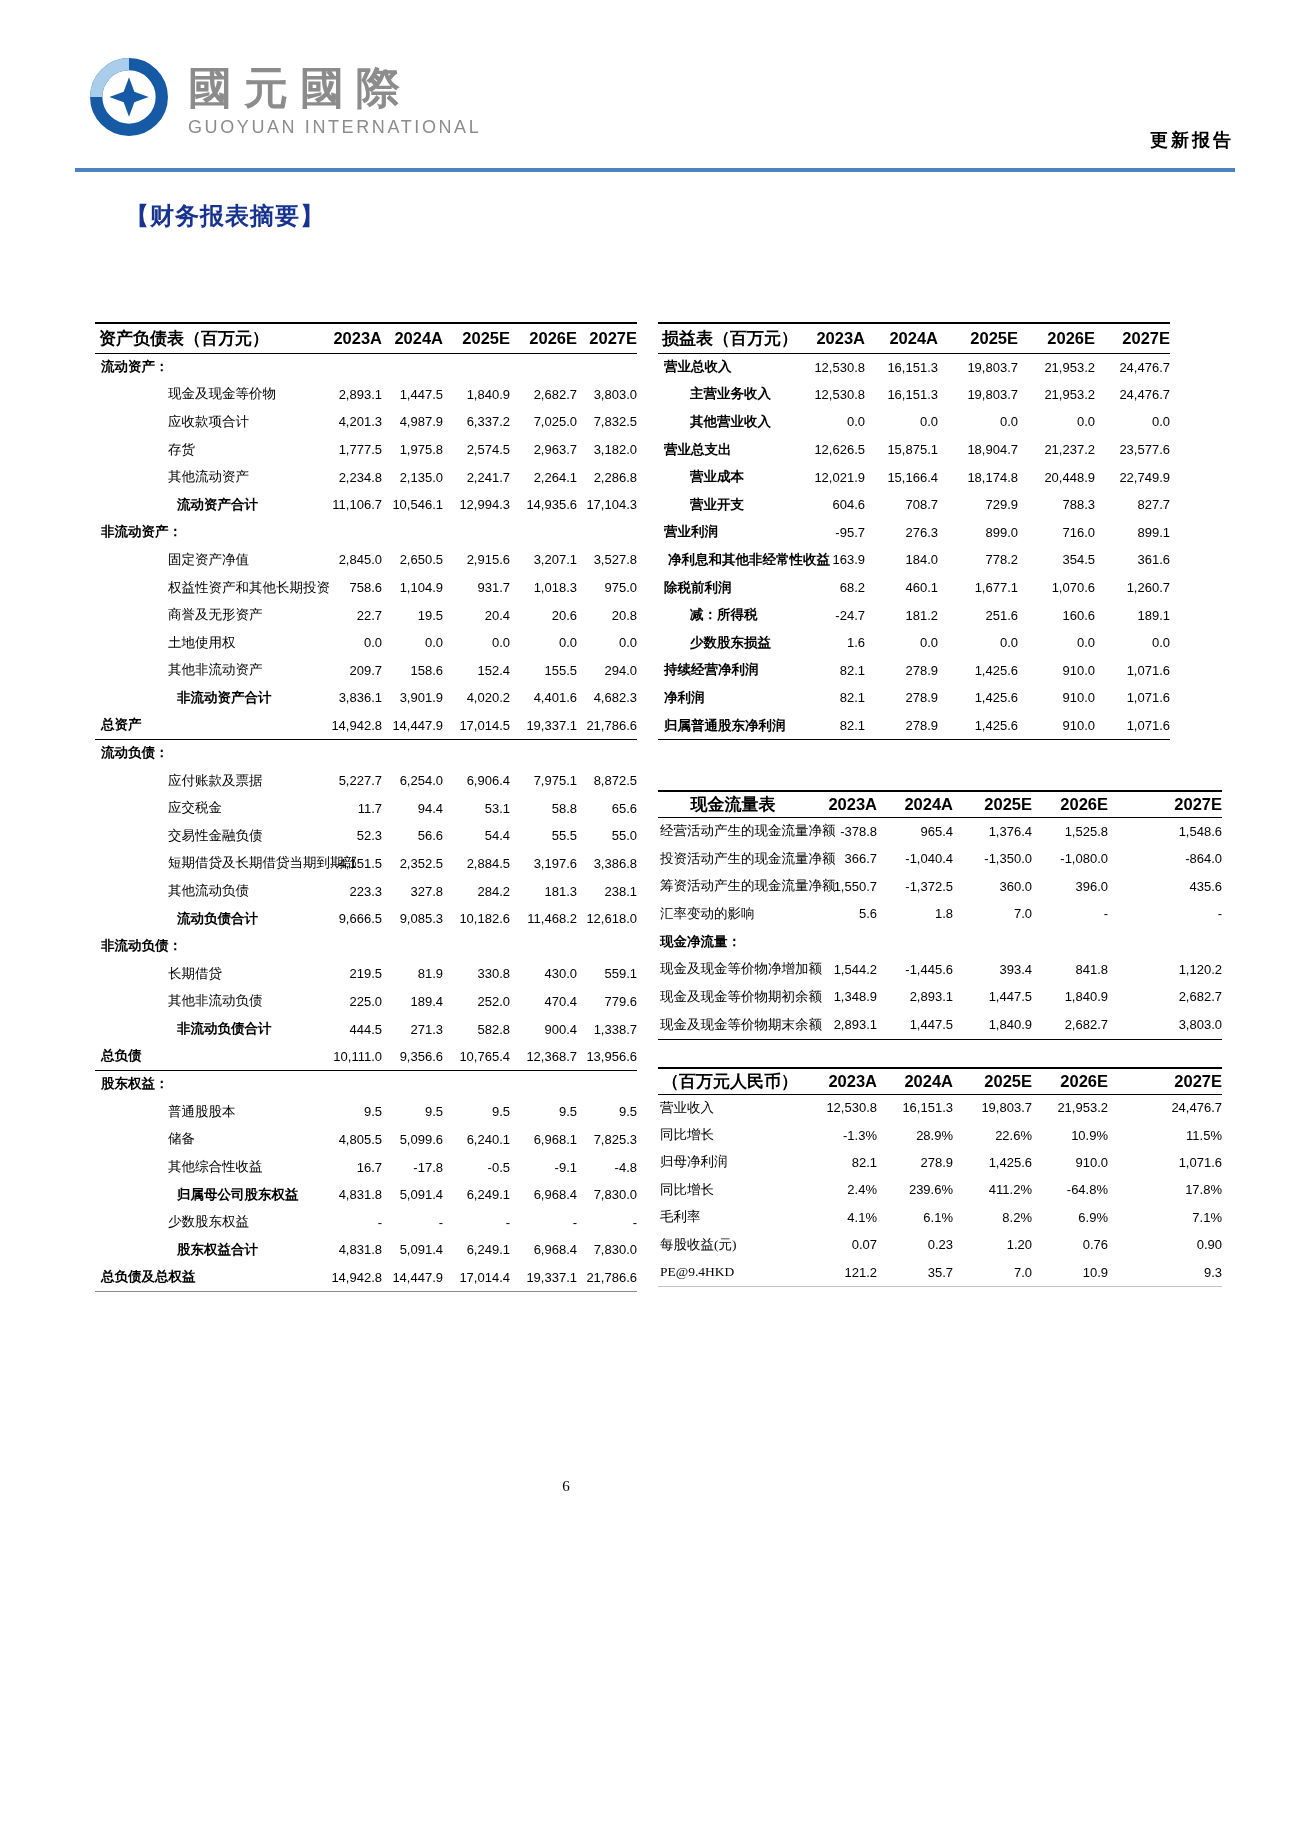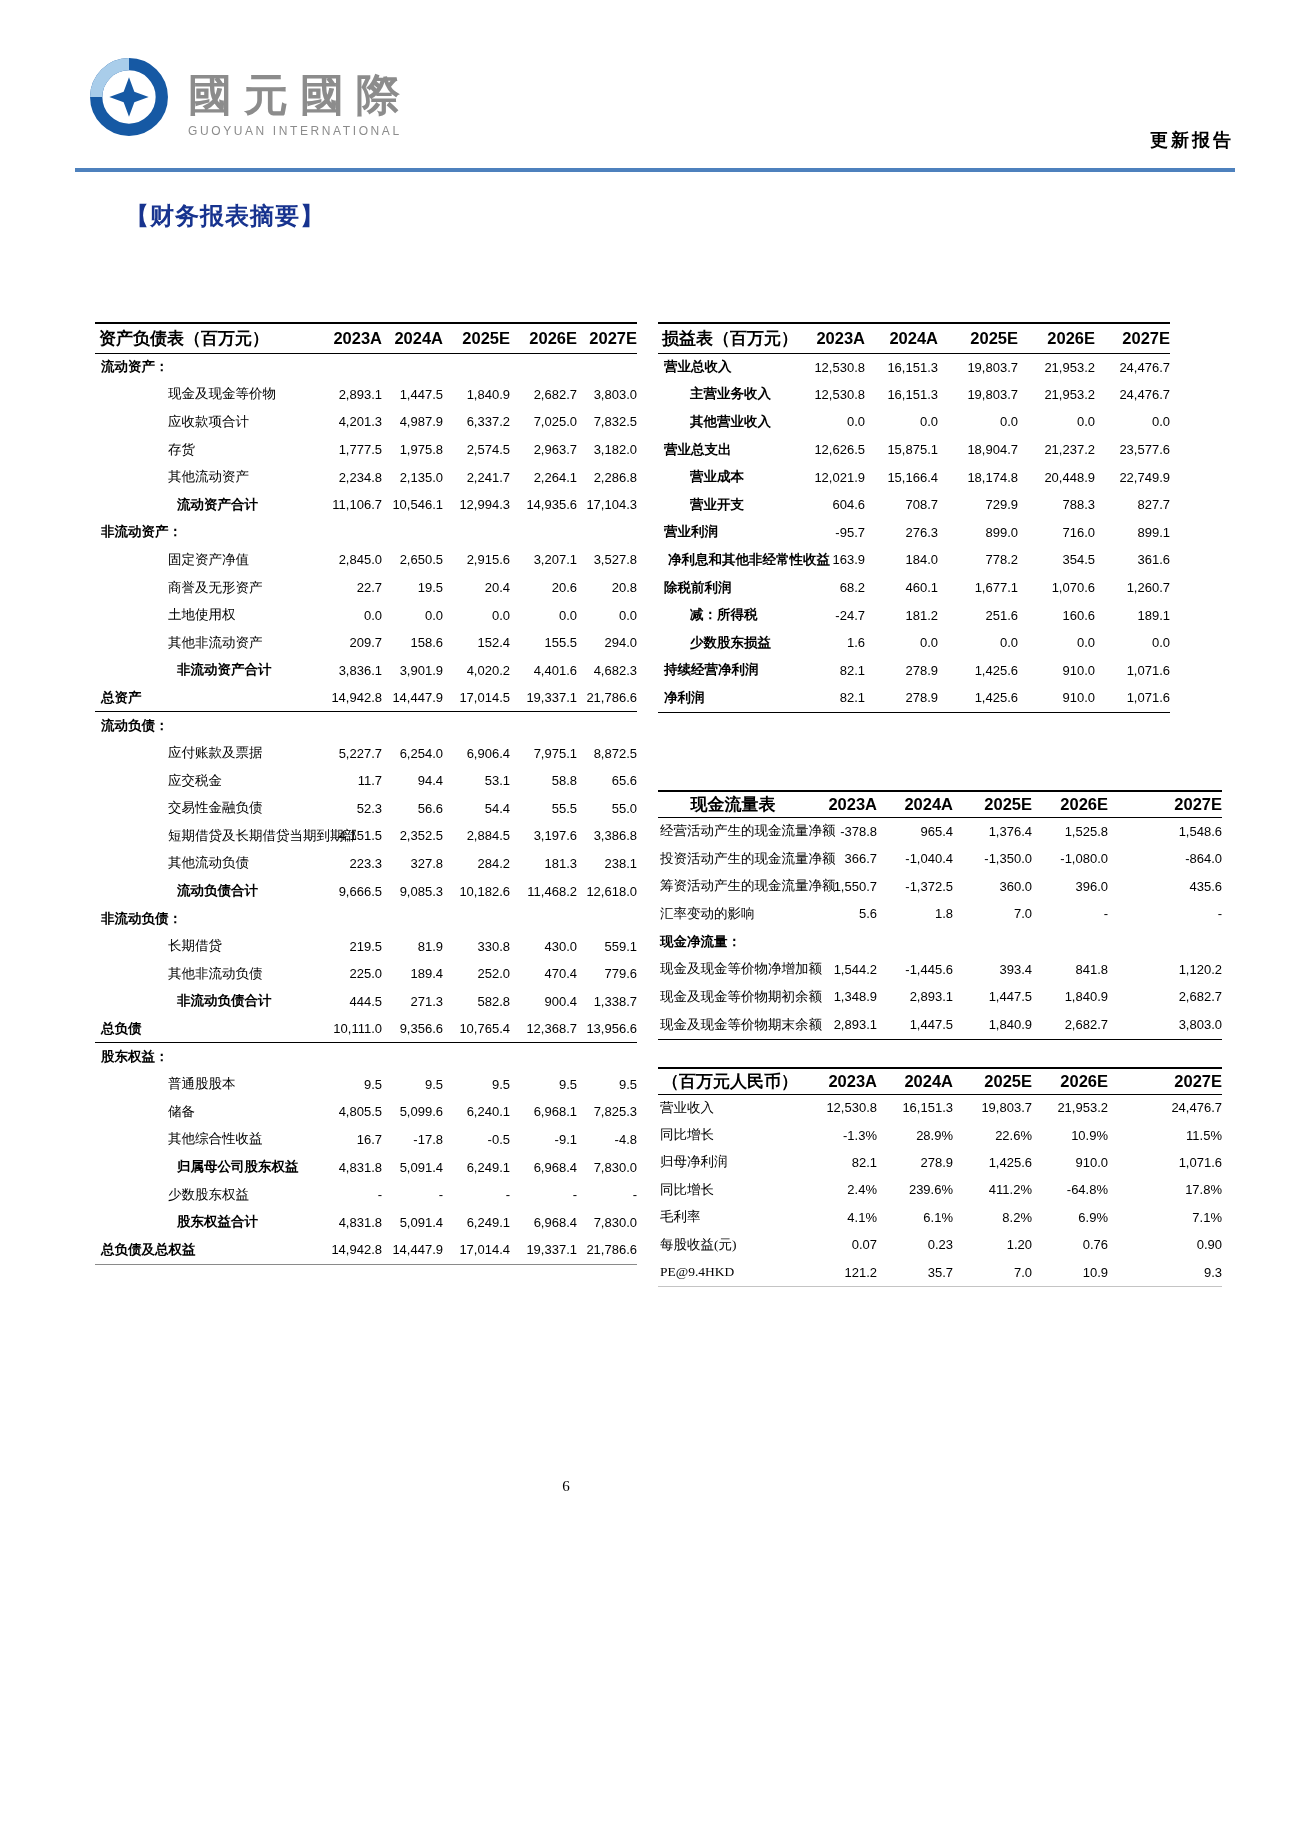--- a/index.html
+++ b/index.html
@@ -10,21 +10,21 @@
     background:#ffffff;
     font-family:"Liberation Serif", serif;
     color:#000;
     overflow:hidden;
   }
   
   #logo{position:absolute;left:88px;top:56px;display:flex;align-items:flex-end;}
   #logo-icon{width:82px;height:82px;}
   #brand{margin-left:18px;padding-top:4px;}
   #brand-cn{font-size:44px;font-weight:bold;color:#8c8c8c;letter-spacing:12px;line-height:1.2;font-family:"Liberation Sans",sans-serif;}
-  #brand-en{font-size:12px;color:#8c8c8c;letter-spacing:2.6px;margin-top:2px;font-family:"Liberation Sans",sans-serif;}
+  #brand-en{font-size:18px;color:#8c8c8c;letter-spacing:2.6px;margin-top:2px;font-family:"Liberation Sans",sans-serif;}
   #report-type{position:absolute;right:72px;top:128px;font-size:18px;font-weight:bold;letter-spacing:3px;}
   #header-rule{position:absolute;left:75px;top:168px;width:1160px;height:4px;background:#4e81bd;}
   #section-title{position:absolute;left:125px;top:200px;font-size:24px;font-weight:bold;color:#17338f;letter-spacing:1px;}
   
   .tbl-box{position:absolute;}
   table.fin{border-collapse:collapse;table-layout:fixed;width:100%;}
   table.fin th,table.fin td{padding:0;overflow:visible;white-space:nowrap;}
   table.fin thead tr{border-top:2px solid #000;border-bottom:1.7px solid #000;}
   table.fin th.title{text-align:left;font-size:17px;font-weight:bold;padding-left:4px;font-family:"Liberation Serif",serif;}
   table.fin th.title.center{text-align:center;padding-left:0;}
@@ -157,20 +157,28 @@
           </tr>
           <tr class="item">
             <td class="lbl">固定资产净值</td>
             <td class="val">2,845.0</td>
             <td class="val">2,650.5</td>
             <td class="val">2,915.6</td>
             <td class="val">3,207.1</td>
             <td class="val">3,527.8</td>
           </tr>
           <tr class="item">
+            <td class="lbl">权益性资产和其他长期投资</td>
+            <td class="val">758.6</td>
+            <td class="val">1,104.9</td>
+            <td class="val">931.7</td>
+            <td class="val">1,018.3</td>
+            <td class="val">975.0</td>
+          </tr>
+          <tr class="item">
             <td class="lbl">商誉及无形资产</td>
             <td class="val">22.7</td>
             <td class="val">19.5</td>
             <td class="val">20.4</td>
             <td class="val">20.6</td>
             <td class="val">20.8</td>
           </tr>
           <tr class="item">
             <td class="lbl">土地使用权</td>
             <td class="val">0.0</td>
@@ -485,20 +493,28 @@
             <td class="val">1,071.6</td>
           </tr>
           <tr class="total">
             <td class="lbl">净利润</td>
             <td class="val">82.1</td>
             <td class="val">278.9</td>
             <td class="val">1,425.6</td>
             <td class="val">910.0</td>
             <td class="val">1,071.6</td>
           </tr>
+          <tr class="total">
+            <td class="lbl">归属普通股东净利润</td>
+            <td class="val">82.1</td>
+            <td class="val">278.9</td>
+            <td class="val">1,425.6</td>
+            <td class="val">910.0</td>
+            <td class="val">1,071.6</td>
+          </tr>
         </tbody>
       </table>
     </div>
 
   <div id="cash-flow" class="tbl-box">
       <table class="fin">
         <colgroup>
           <col style="width: 150px;">
           <col style="width: 69px;">
           <col style="width: 76px;">

